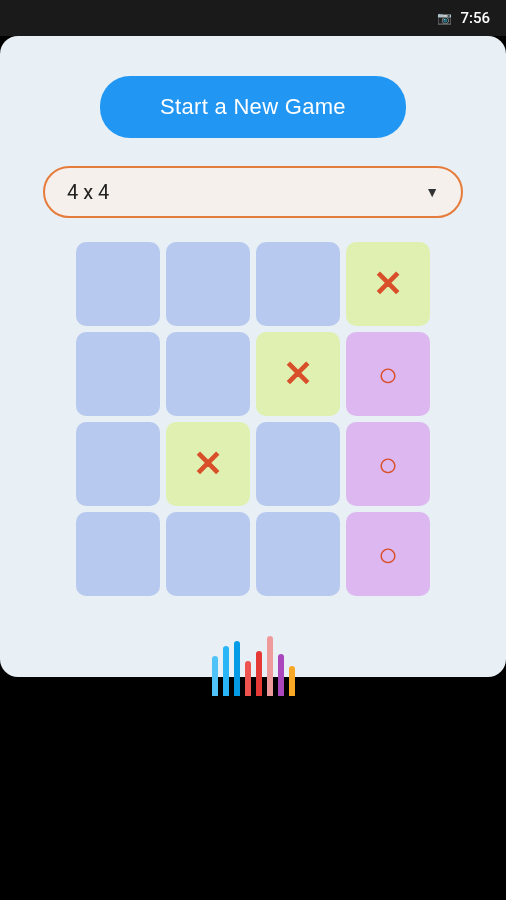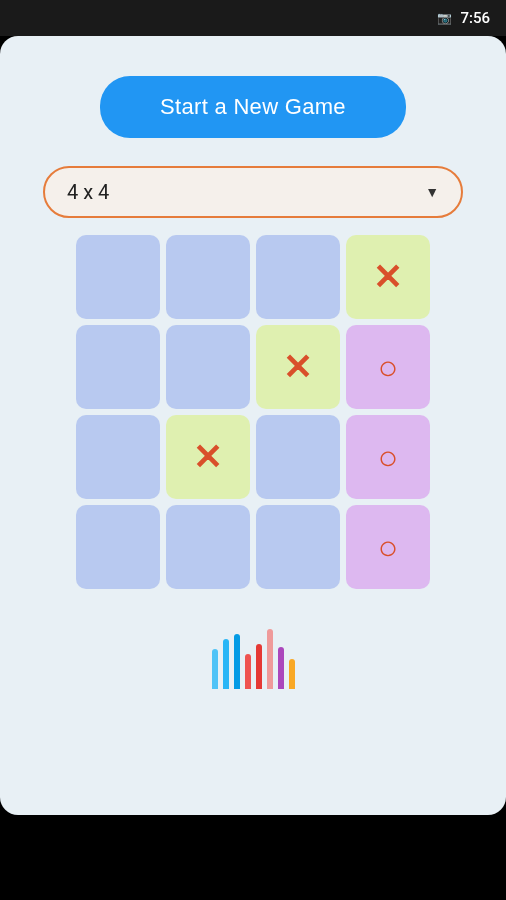--- a/index.html
+++ b/index.html
@@ -28,21 +28,21 @@
     }
     .status-icon {
       color: #fff;
       font-size: 12px;
       margin-right: 8px;
     }
 
     
     .main-content {
       width: 506px;
-      height: 779px;
+      height: 641px;
       background: #e8f0f5;
       border-radius: 18px;
       display: flex;
       flex-direction: column;
       align-items: center;
       padding: 40px 20px 20px;
     }
 
     
     .start-button {
@@ -61,21 +61,21 @@
     
     .dropdown-container {
       width: 420px;
       background: #f5f0eb;
       border: 2.5px solid #e67c3b;
       border-radius: 30px;
       display: flex;
       align-items: center;
       justify-content: space-between;
       padding: 12px 22px;
-      margin-bottom: 17px;
+      margin-bottom: 24px;
       cursor: pointer;
       gap: 28px;
     }
     .dropdown-label {
       font-size: 20px;
       color: #222;
     }
     .dropdown-arrow {
       font-size: 14px;
       color: #333;

